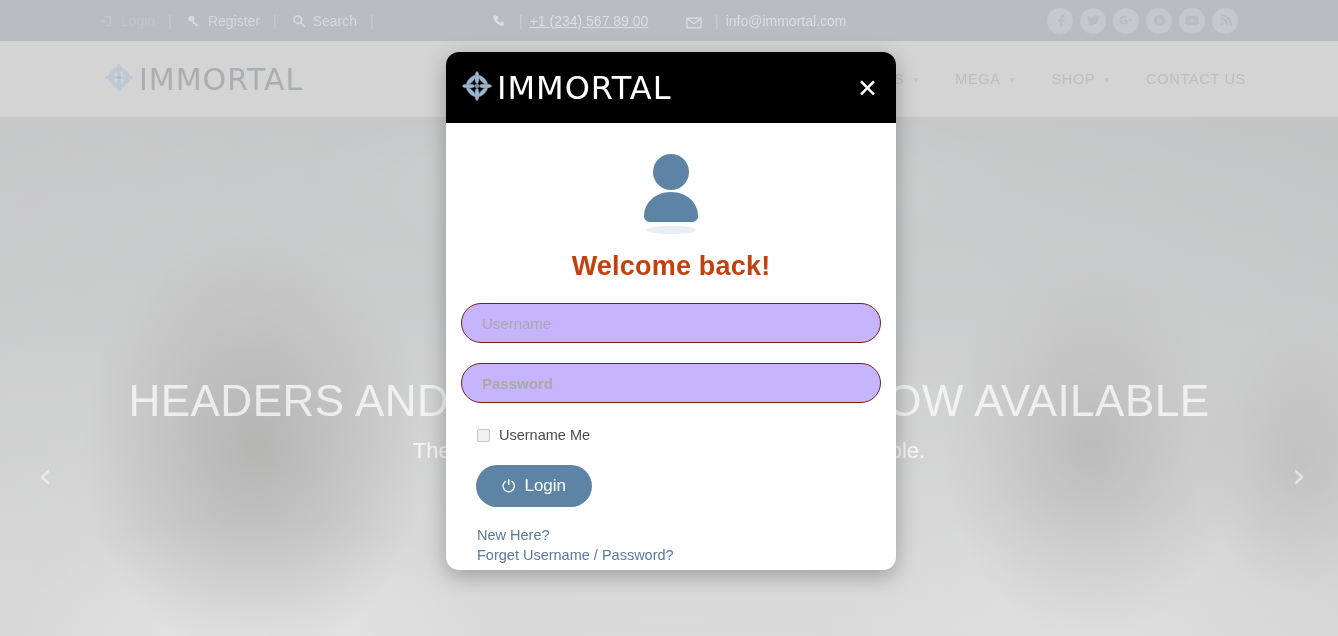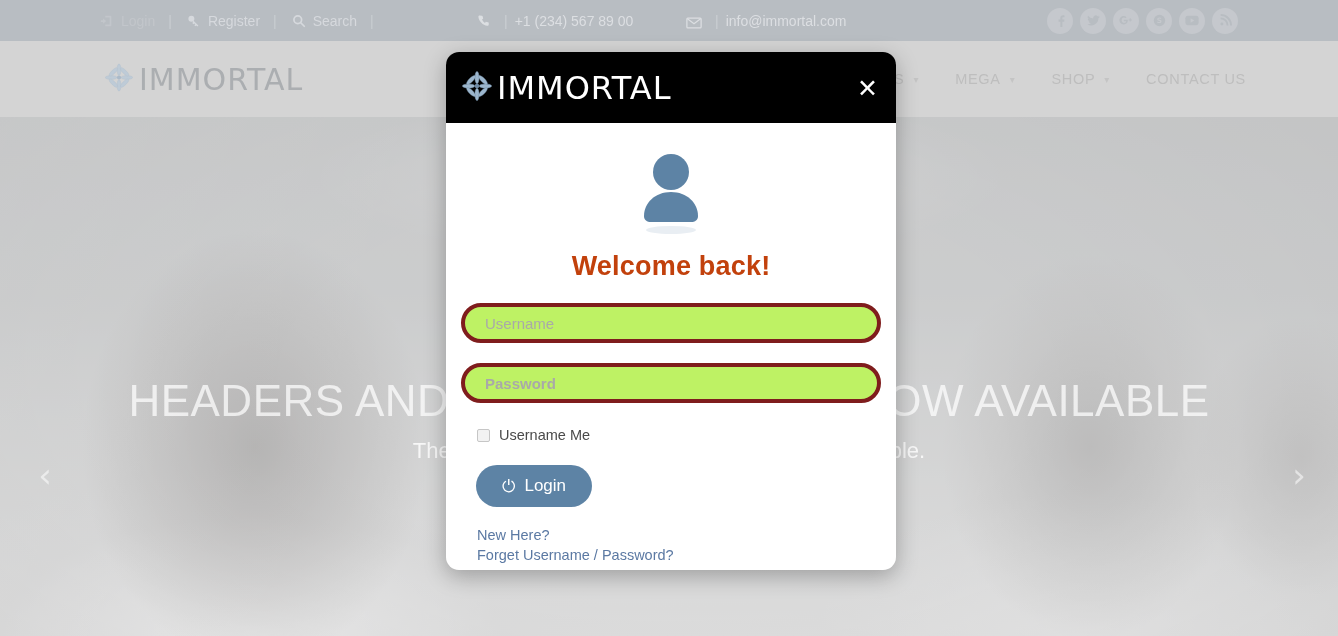--- a/index.html
+++ b/index.html
@@ -52,21 +52,21 @@
     width: 1338px; height: 41px;
     background: #868d96;
     display: flex; align-items: center;
     color: #b9bfc6; font-size: 14px;
   }
   .topbar-left { position: absolute; left: 100px; display: flex; align-items: flex-end; gap: 6px; }
   .tb-item { display: inline-flex; align-items: center; color: #b8bec5; white-space: nowrap; }
   .tb-item.dim { color: #969da5; }
   .tb-ic { display:inline-flex; align-items:center; justify-content:center; margin-right: 7px; }
   .tb-sep { color: #a4abb2; margin: 0 9px 0 7px; }
-  .topbar-phone { position: absolute; left: 477px; display: flex; align-items: center; color: #c3c8ce; white-space: nowrap; }
+  .topbar-phone { position: absolute; left: 492px; display: flex; align-items: center; color: #c3c8ce; white-space: nowrap; text-decoration: underline; }
   .topbar-mail  { position: absolute; left: 686px; display: flex; align-items: flex-end; color: #c3c8ce; white-space: nowrap; }
   .pipe { color: #a6acb3; margin: 0 7px 0 6px; }
 
   .socials { position: absolute; right: 100px; display: flex; gap: 7px; }
   .soc {
     width: 26px; height: 26px; border-radius: 50%;
     background: #9ba1a9; display: flex; align-items: center; justify-content: center;
     color: #868d96; font-size: 13px; font-weight: bold;
   }
 
@@ -141,23 +141,23 @@
 
   .avatar-wrap { display: flex; justify-content: center; margin-top: 4px; }
   .welcome {
     text-align: center; margin-top: 16px;
     font-size: 27px; font-weight: bold; color: #c2410c; letter-spacing: 0.2px;
   }
 
   .field {
     display: block; width: 420px; height: 40px;
     margin: 21px auto 0 auto;
-    border: 4px solid #7f1d1d; border-radius: 21px;
+    border: 1px solid #7f1d1d; border-radius: 21px;
     padding: 0 20px; font-size: 15px; color: #555;
-    background: #bef264; outline: none;
+    background: #c4b5fd; outline: none;
     font-family: "Liberation Sans", sans-serif;
   }
   .field::placeholder { color: #a9a9a9; }
   .field.second { margin-top: 20px; font-weight: bold; }
 
   .remember-row {
     display: flex; align-items: center; gap: 9px;
     margin: 24px 0 0 16px;
   }
   .checkbox {

